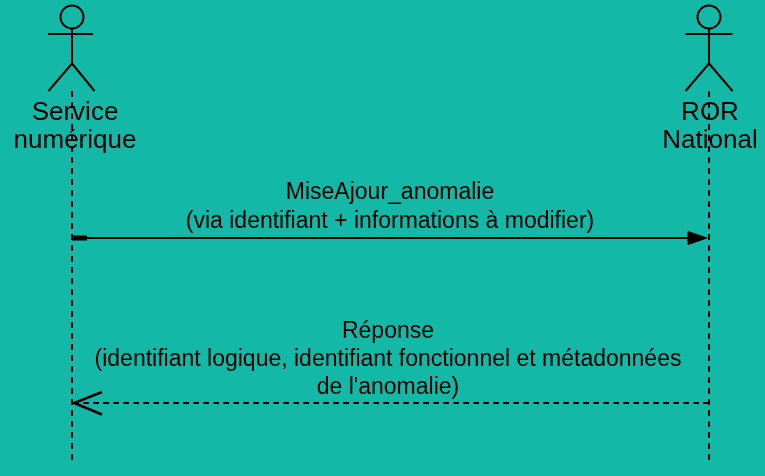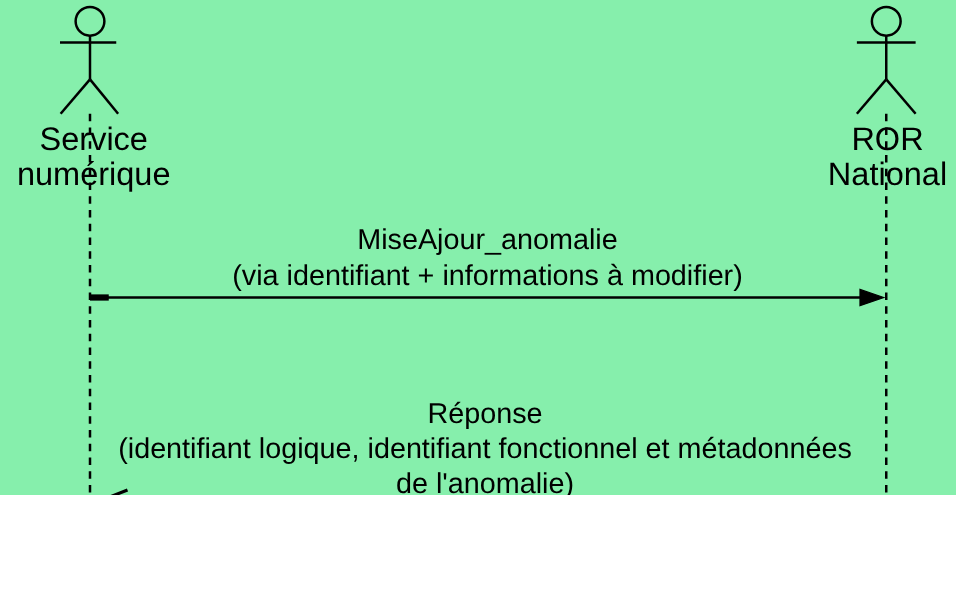--- a/index.html
+++ b/index.html
@@ -3,22 +3,22 @@
 <meta charset="utf-8">
 <style>
   html, body {
     margin: 0;
     padding: 0;
     background: #ffffff;
   }
   .canvas {
     position: relative;
     width: 765px;
-    height: 396px;
-    background: #86efac;
+    height: 476px;
+    background: #14b8a6;
     font-family: "Liberation Sans", sans-serif;
     overflow: hidden;
   }
   svg text {
     fill: #000000;
     font-family: "Liberation Sans", sans-serif;
   }
   .actor-label {
     font-size: 26px;
   }

